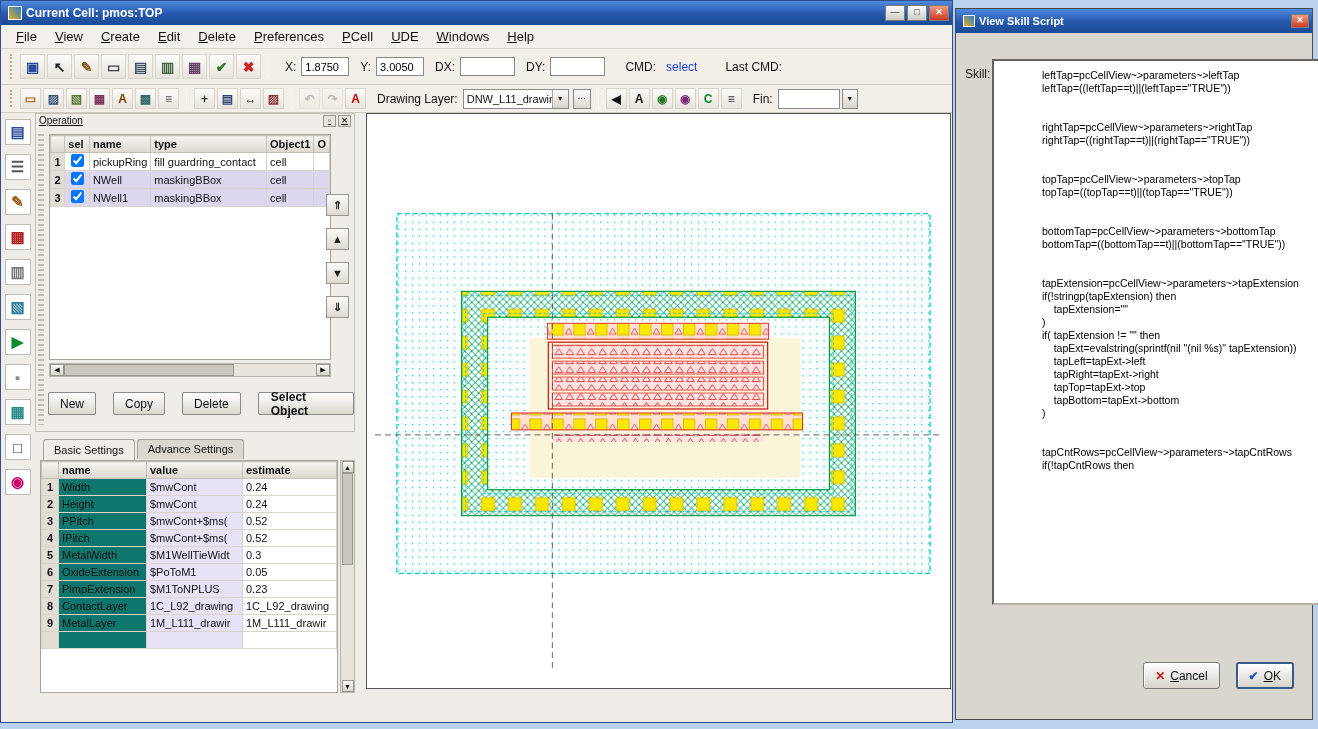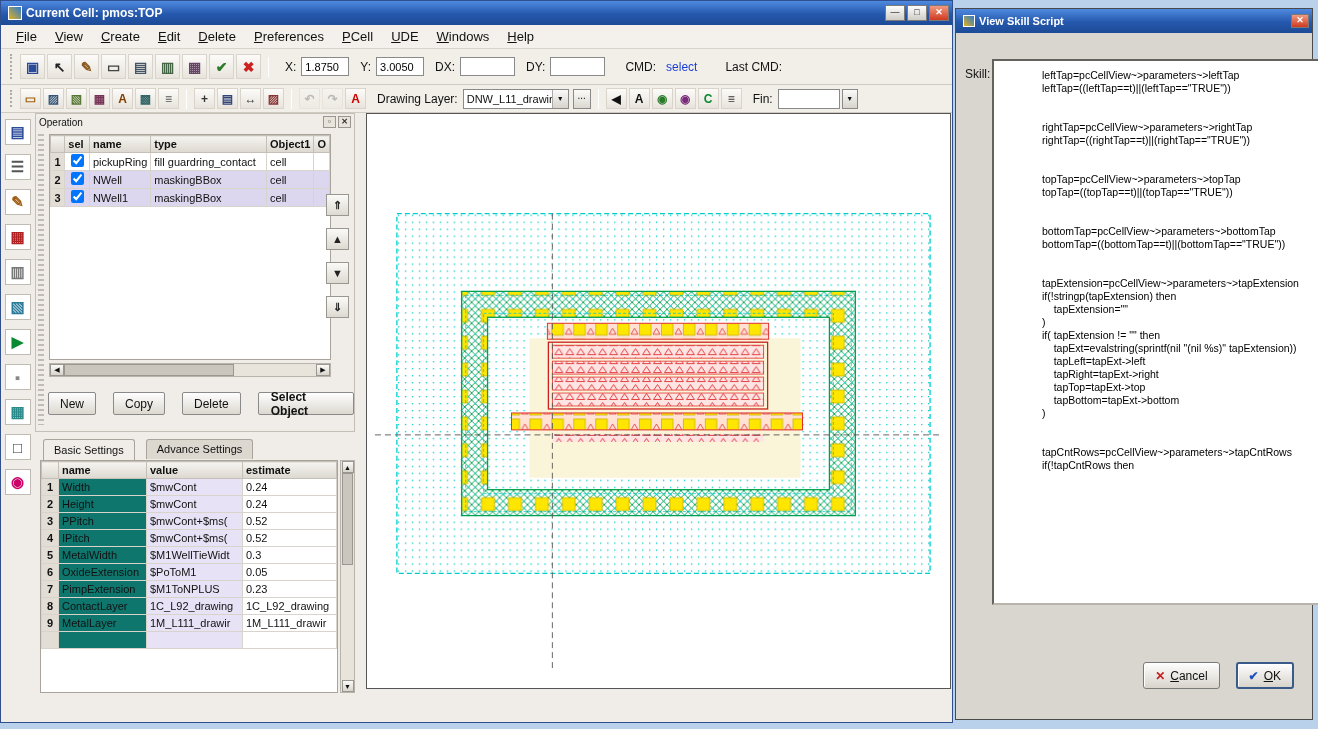--- a/index.html
+++ b/index.html
@@ -49,22 +49,22 @@
     background:linear-gradient(#fcfbf9,#dcd8d0); font-size:10px; text-align:center; }
 
   .left-toolbar { position:absolute; left:0; top:112px; width:33px; bottom:24px;
     display:flex; flex-direction:column; align-items:center; padding-top:6px; gap:9px; }
   .side-btn { width:26px; height:26px; border:1px solid #c0bcb4; background:#fff;
     display:flex; align-items:center; justify-content:center; font-size:15px; }
 
   
   .operation-panel { position:absolute; left:34px; top:112px; width:320px; height:319px;
     background:#f0ede8; border:1px solid #c4c0b8; }
-  .panel-head { height:15px; display:flex; align-items:flex-end; padding:1px 3px;
-    font-size:10px; }
+  .panel-head { height:15px; display:flex; align-items:flex-start; padding:1px 3px;
+    font-size:10px;text-decoration:underline; }
   .panel-head .panel-title { flex:1; }
   .mini-btn { width:13px; height:12px; border:1px solid #9a9690; background:#e8e4dc;
     font-size:8px; line-height:10px; text-align:center; margin-left:2px; }
   .grip-v { position:absolute; left:2px; top:20px; bottom:6px; width:6px;
     background:repeating-linear-gradient(180deg,#c0bcb4 0 2px,transparent 2px 5px); }
   .op-grid { position:absolute; left:13px; top:20px; width:282px; height:226px;
     background:#fff; border:1px solid #a8a49c; overflow:hidden; }
   table.grid { border-collapse:collapse; font-size:11px; width:100%; }
   table.grid th { background:linear-gradient(#f6f4f0,#dcd8d0); border:1px solid #c4c0b8;
     font-weight:bold; text-align:left; padding:1px 3px; height:17px; white-space:nowrap; }
@@ -84,21 +84,21 @@
   .h-thumb { height:12px; width:170px; background:#cac6be; border:1px solid #9a9690; }
   .op-buttons { position:absolute; left:12px; top:278px; display:flex; gap:17px; }
   .push-btn { height:23px; padding:0 11px; border:1px solid #8a8a8a; border-radius:2px;
     background:linear-gradient(#fefefe,#dcd8d0); font-size:12px;
     display:inline-flex; align-items:center; }
   .push-btn.strong { font-weight:bold;padding-left:12px; }
 
   
   .settings-panel { position:absolute; left:34px; top:435px; width:320px; height:257px;
     background:#f0ede8; }
-  .tabs { height:23px; display:flex; align-items:flex-end; padding-left:8px; gap:11px; }
+  .tabs { height:23px; display:flex; align-items:flex-end; padding-left:8px; gap:2px; }
   .tab { padding:3px 10px 4px; font-size:11px; background:#dcd8d0;
     border:1px solid #a8a49c; border-bottom:none; border-radius:3px 3px 0 0; }
   .tab.active { background:#f0ede8; font-weight:normal; position:relative; top:1px;
     padding-top:4px; }
   .set-grid { position:absolute; left:5px; top:24px; width:298px; height:233px;
     background:#fff; border:1px solid #a8a49c; overflow:hidden; }
   .set-grid td { height:20px; }
   td.name-cell { background:#0f766e;margin-top:40px; }
   td.value-cell { background:#e8e2f6; }
   .vscroll { position:absolute; right:0; top:24px; width:15px; height:233px;

